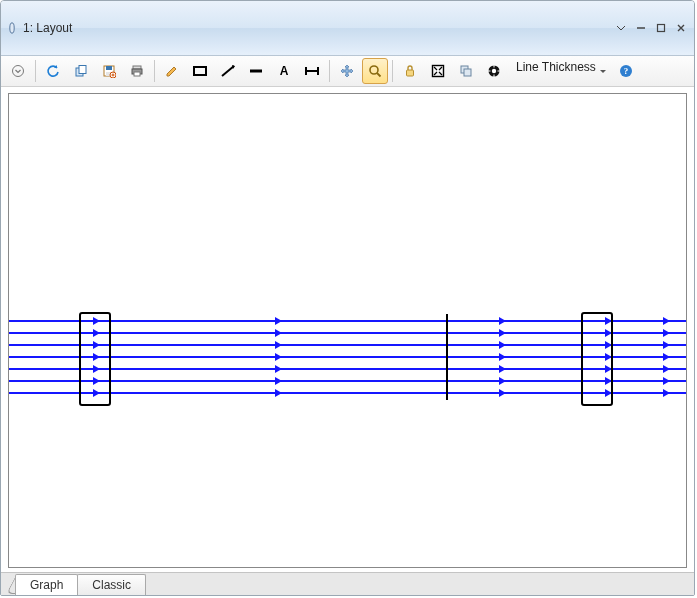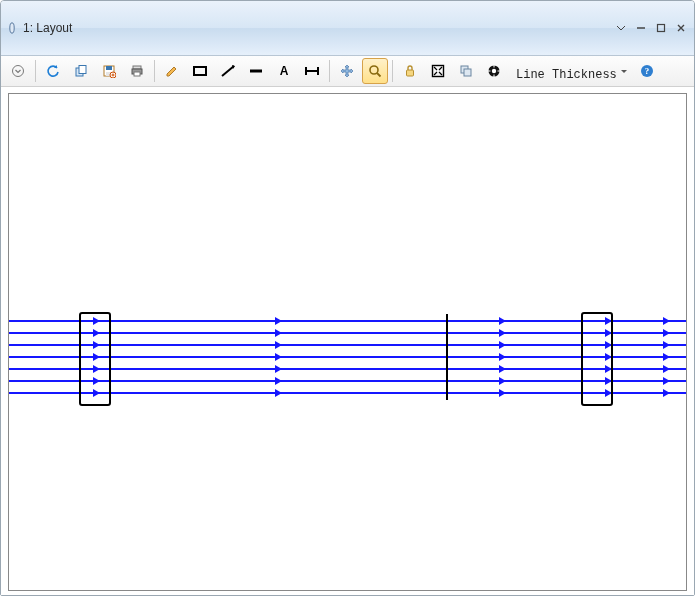--- a/index.html
+++ b/index.html
@@ -70,27 +70,26 @@
     background: linear-gradient(to bottom,#fff1c9,#ffe089);
   }
   .tsep {
     width: 1px; height: 22px;
     background: #c9c9c9;
     margin: 0 2px;
   }
   .toolbar-dd {
     height: 22px;
     padding: 0 14px 0 6px;
-    display:flex;align-items:flex-end;
+    display:flex;align-items:flex-start;
     border: 1px solid transparent;
     border-radius:3px;
     color:#222;
     position: relative;
     cursor: default;
-    font-family: Liberation Mono, monospace;
   }
   .toolbar-dd::after{
     content:"";
     position:absolute; right:4px; top:50%;
     border:3px solid transparent; border-top-color:#555;
     transform: translateY(-1px);
   }
 
   .canvas-wrap{
     flex:1;
@@ -377,14 +376,23 @@
           <div class="ray-tri" style="left: 490px;"></div>
           <div class="ray-tri" style="left: 596px;"></div>
           <div class="ray-tri" style="left: 654px;"></div>
         </div>
         <div class="lens" style="left: 70px; top: 218px; width: 28px; height: 90px;"></div>
         <div class="lens" style="left: 572px; top: 218px; width: 28px; height: 90px;"></div>
         <div class="vstroke" style="left: 437px; top: 220px; height: 86px;"></div>
       </div>
   </div>
 
+  <div class="tabstrip">
+    <div class="tab-leader"></div>
+    <div class="tab active">
+      <span>Graph</span>
+    </div>
+    <div class="tab">
+      <span>Classic</span>
+    </div>
+  </div>
 
 </div>
 
 </body></html>

